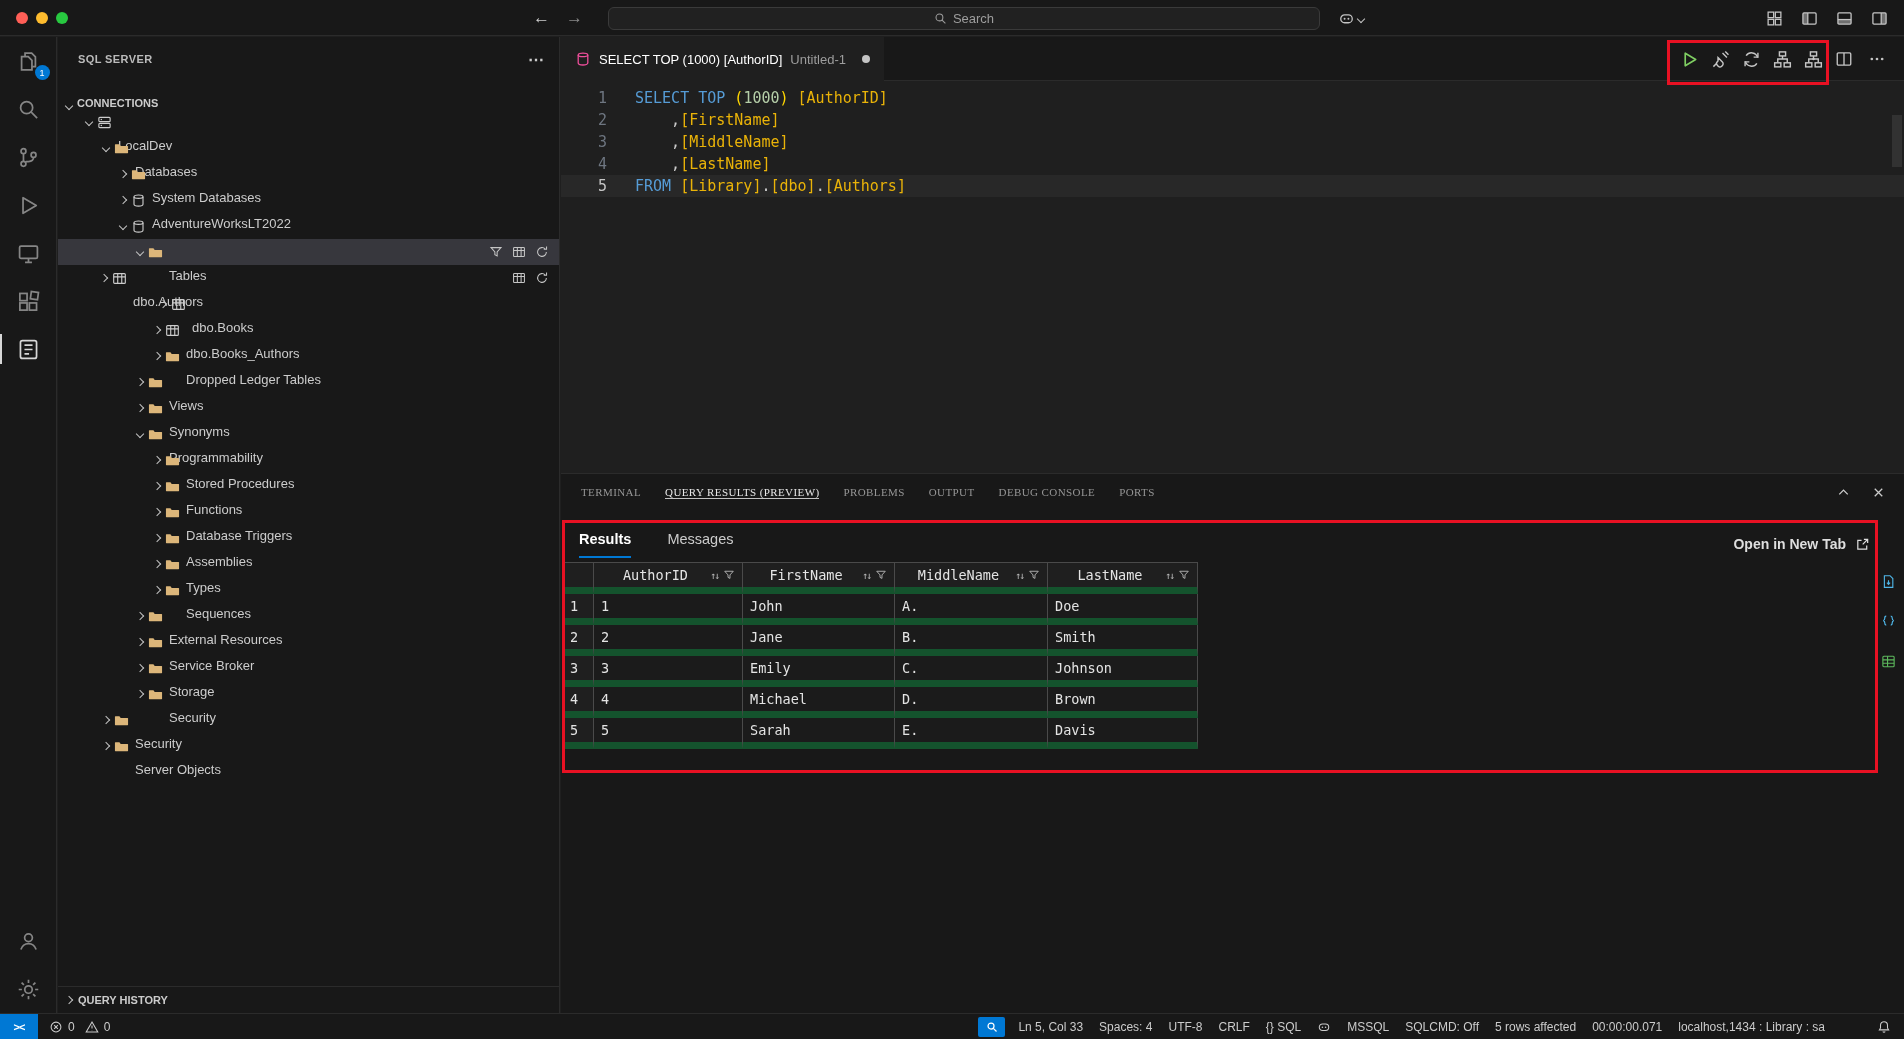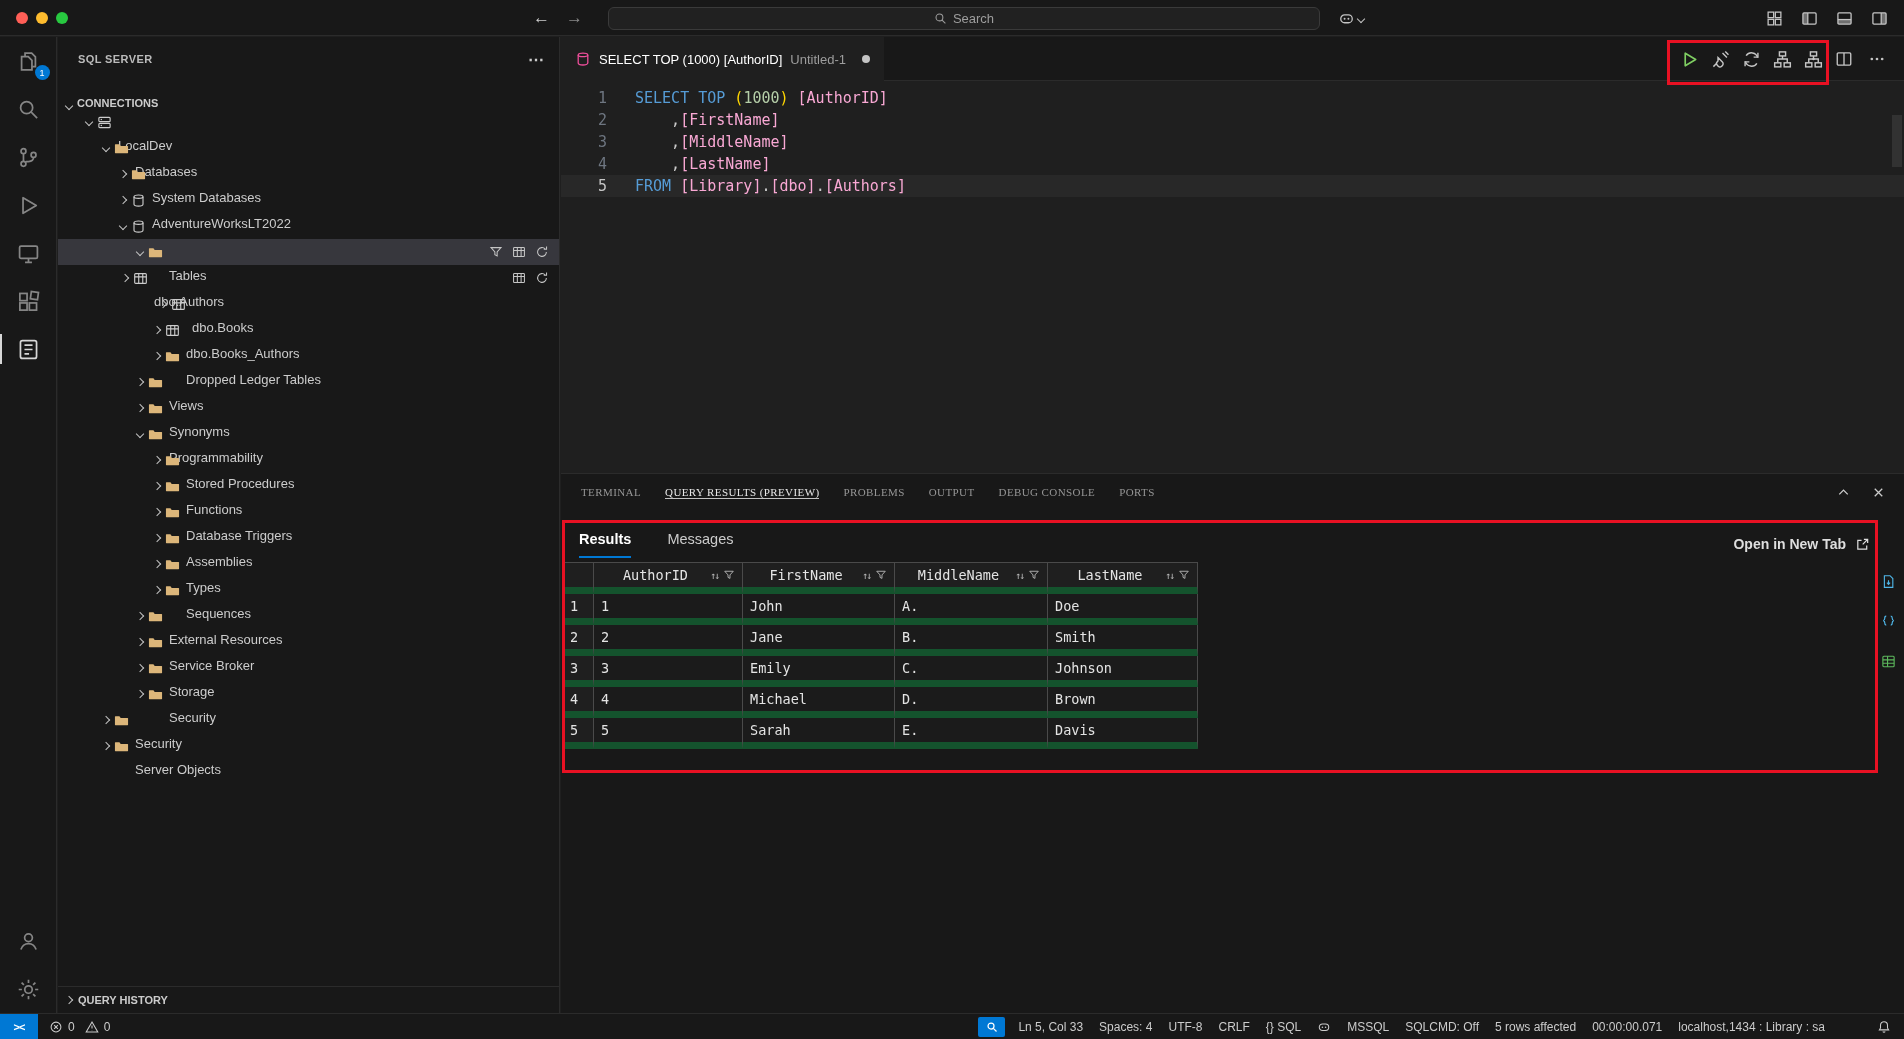--- a/index.html
+++ b/index.html
@@ -63,21 +63,21 @@
   .editor-actions .tbi svg{width:19px;height:19px;}
   .editor-actions-x{position:absolute;left:1274px;top:13px;display:flex;gap:15px;align-items:center;color:#c5c5c5;}
   .editor-actions-x .tbi svg{width:18px;height:18px;}
   .tbi{cursor:pointer;display:inline-flex;}
   .code{position:absolute;left:0;top:44px;right:0;bottom:0;font-family:"DejaVu Sans Mono",monospace;font-size:15px;padding-top:6px;}
   .code-line{height:22px;line-height:22px;display:flex;white-space:pre;}
   .code-line.current{background:rgba(255,255,255,0.045);}
   .ln{width:46px;text-align:right;padding-right:0;color:#6e7681;flex:none;}
   .code-line.current .ln{color:#c6c6c6;}
   .ct{padding-left:28px;white-space:pre;}
-  .tk-kw{color:#569cd6}.tk-num{color:#b5cea8}.tk-br{color:#ffd700}.tk-id{color:#f9a8d4}.tk-pl{color:#cccccc}
+  .tk-kw{color:#569cd6}.tk-num{color:#b5cea8}.tk-br{color:#ffd700}.tk-id{color:#eab308}.tk-pl{color:#cccccc}
   .scroll-thumb{position:absolute;right:2px;top:78px;width:10px;height:52px;background:#4a4a4a;opacity:.45;}
 
   
   .panel{position:absolute;left:561px;top:473px;width:1343px;height:540px;background:#181818;border-top:1px solid #2b2b2b;}
   .panel-tabs{position:absolute;left:20px;top:0;height:36px;display:flex;gap:24px;align-items:center;font-family:Liberation Serif, serif;}
   .ptab{font-size:11px;letter-spacing:.4px;color:#969696;display:flex;align-items:center;border-bottom:1px solid transparent;cursor:pointer;}
   .ptab.active{color:#e7e7e7;border-bottom-color:#c2c2c2;}
   .panel-actions{position:absolute;right:18px;top:0;height:36px;display:flex;gap:20px;align-items:center;color:#cccccc;}
   .panel-actions svg{width:15px;height:15px;}
   .results-bar{position:absolute;left:18px;top:52px;right:34px;display:flex;align-items:flex-end;gap:36px;height:32px;}
@@ -353,21 +353,21 @@
               </svg>
             </span>
             <span class="tbi">
               <svg viewBox="0 0 16 16" fill="none" stroke="currentColor" stroke-width="1.2">
                 <path d="M13 8a5 5 0 1 1-1.4-3.5"></path>
                 <path d="M13.2 1.6v3.2h-3.2"></path>
               </svg>
             </span>
           </span>
         </div>
-        <div class="tree-row" style="padding-left:58px">
+        <div class="tree-row" style="padding-left:37px">
           <span class="chev-box">
             <span class="chev right"></span>
           </span>
           <span class="icon ">
             <svg viewBox="0 0 16 16" fill="none" stroke="currentColor" stroke-width="1.2">
               <rect x="1.8" y="2.8" width="12.4" height="10.4" rx="1"></rect>
               <path d="M1.8 6.2h12.4M6.1 2.8v10.4M10.4 2.8v10.4"></path>
             </svg>
           </span>
           <span class="tree-label">dbo.Authors</span>

